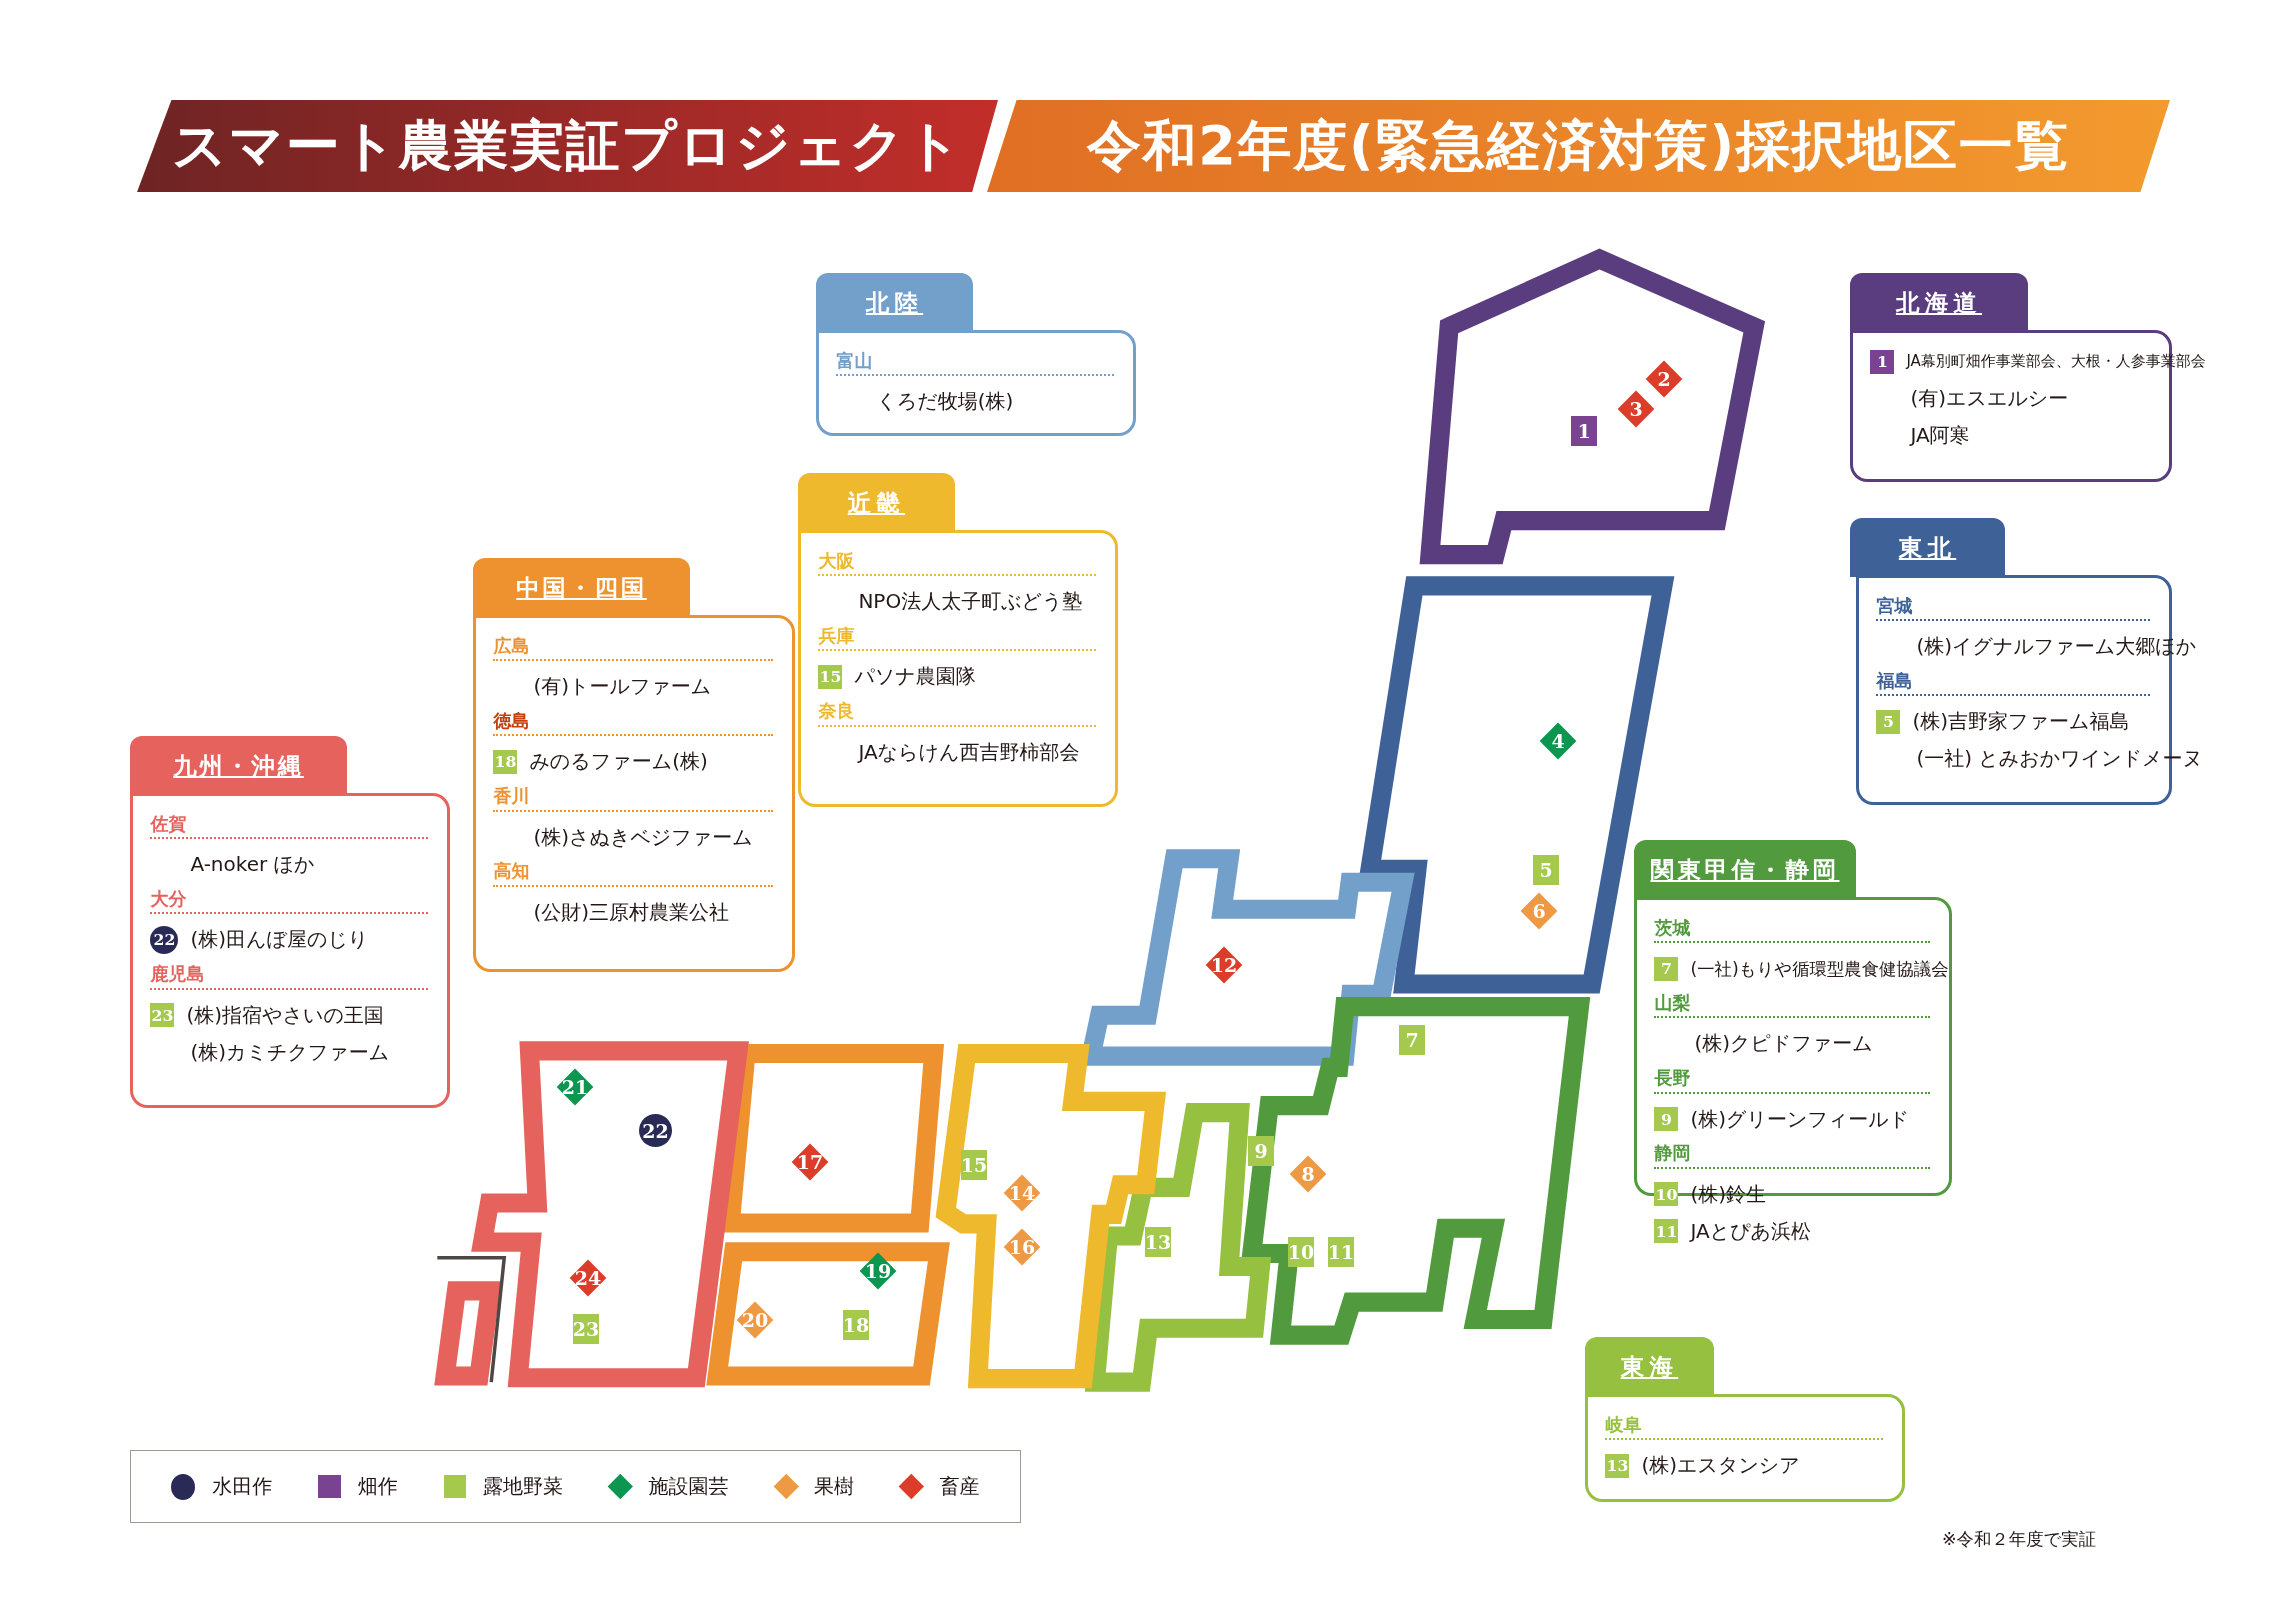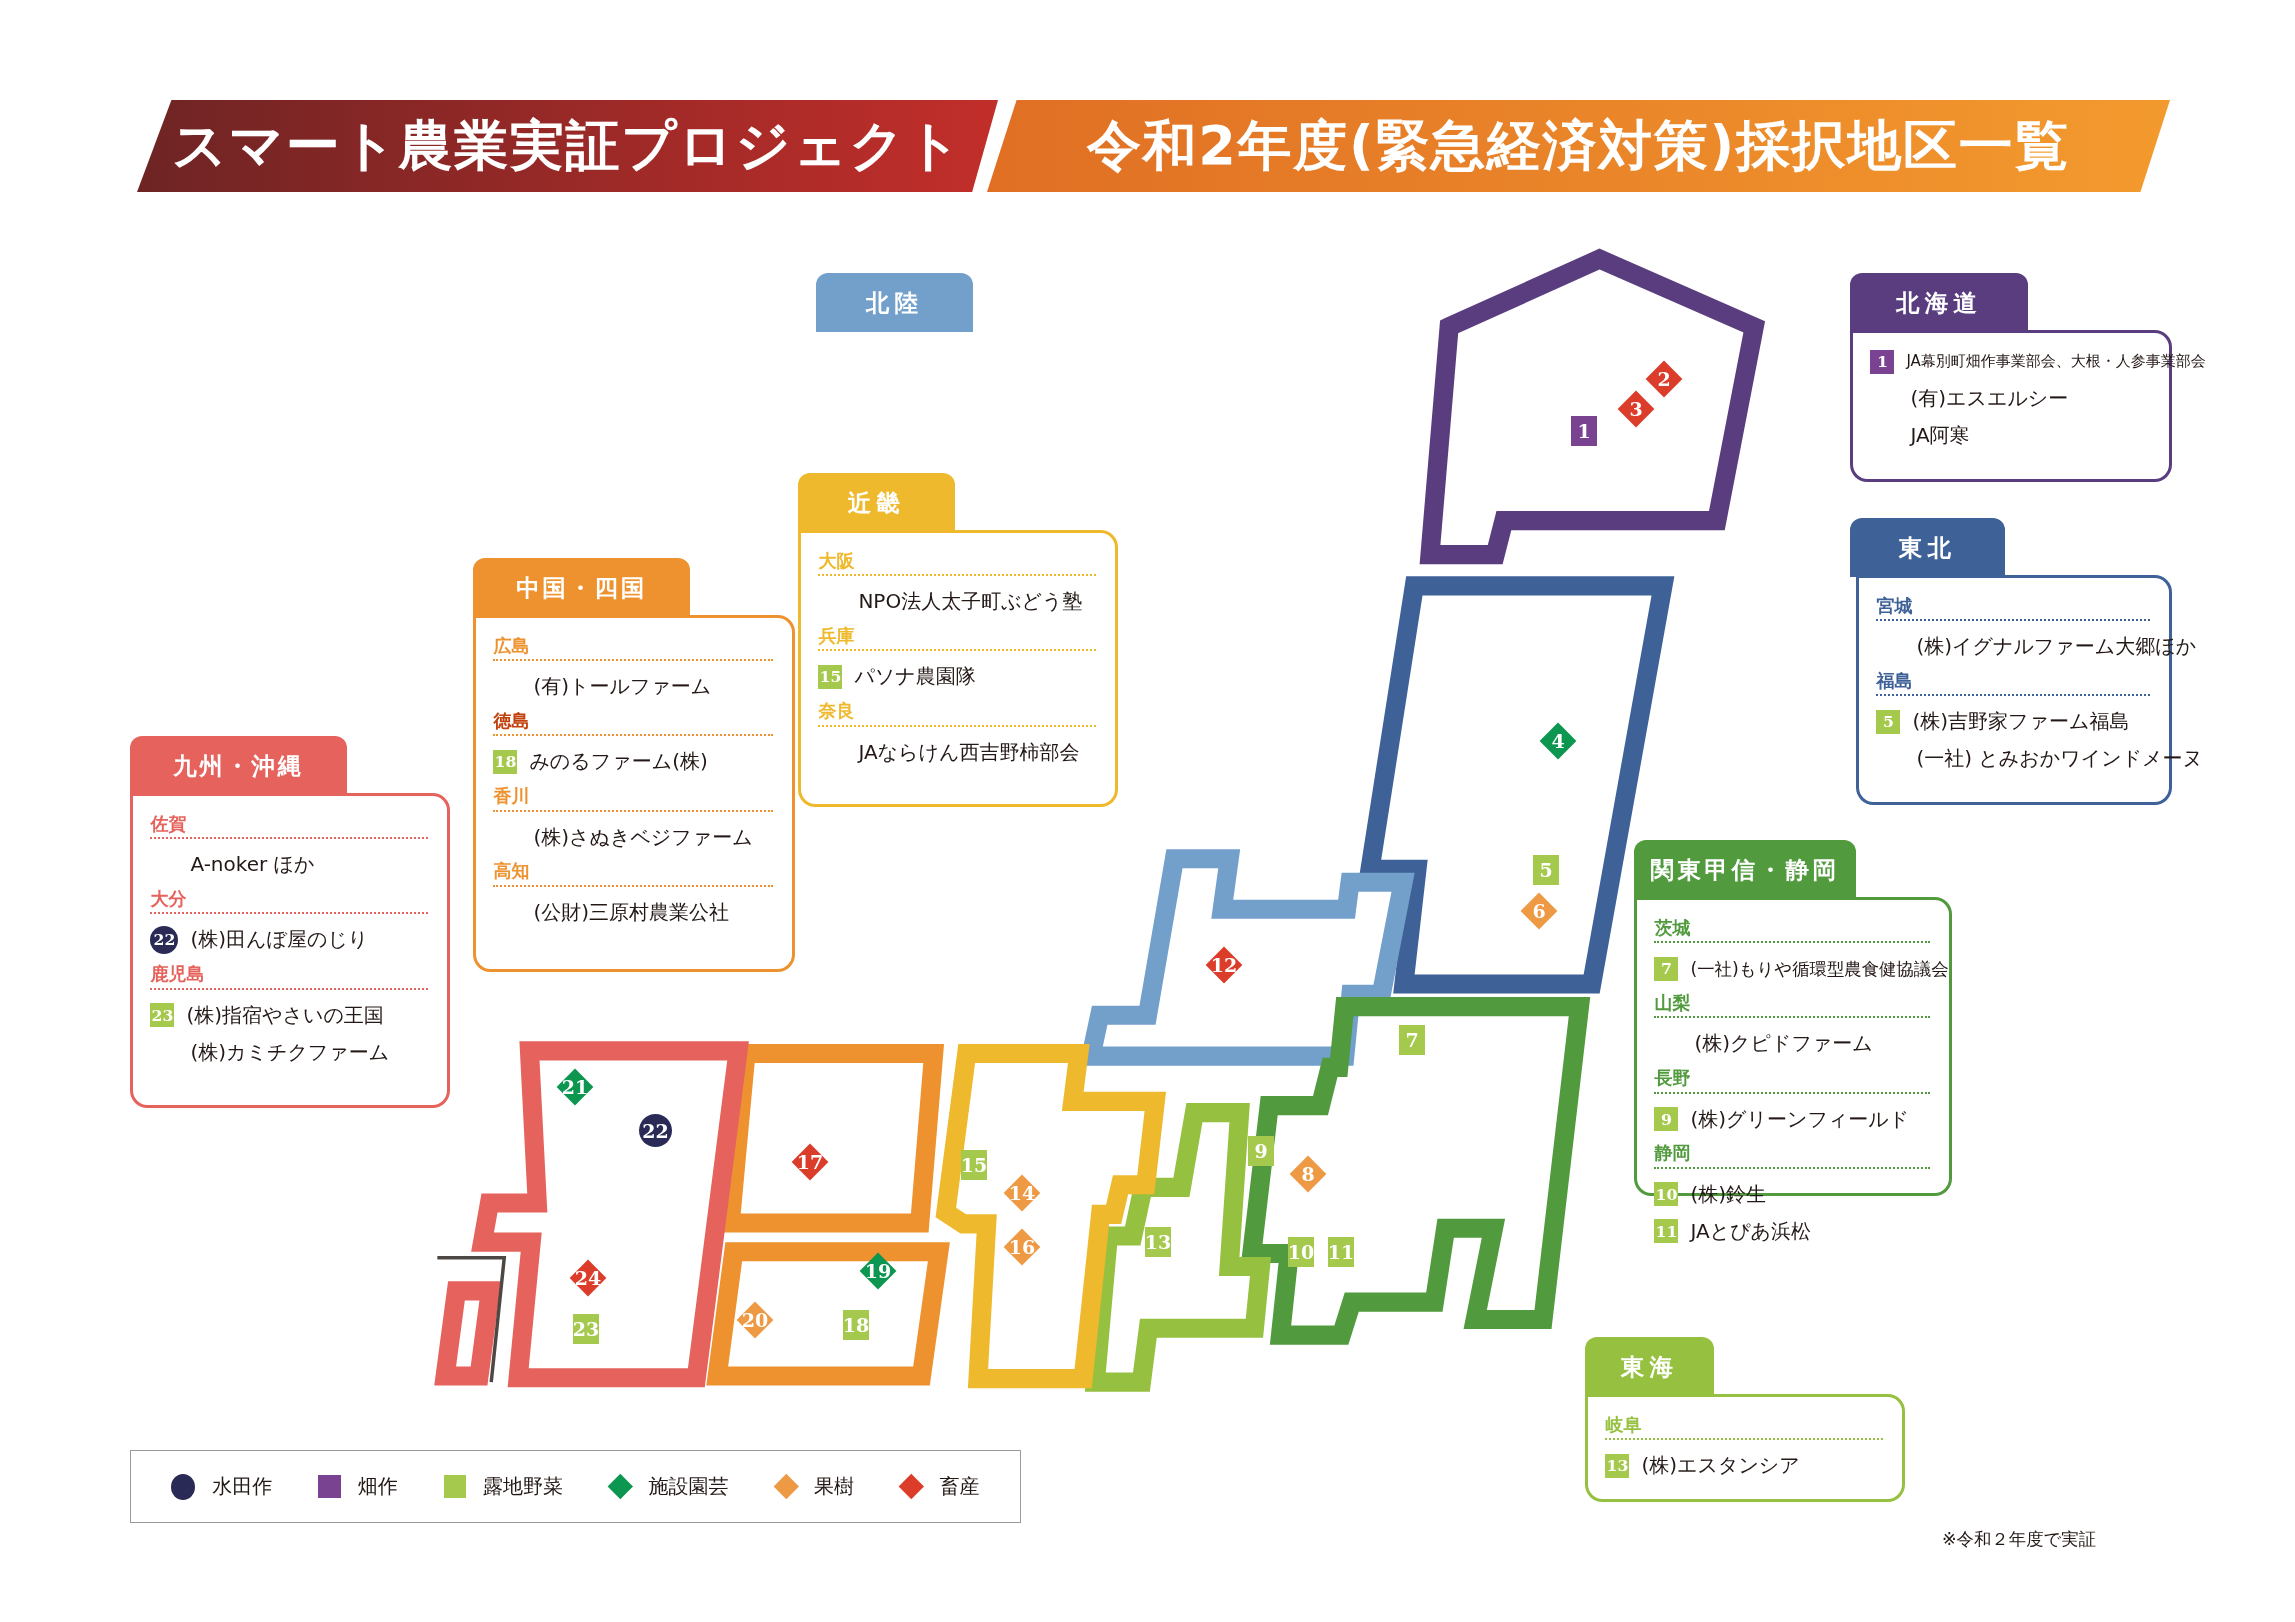--- a/index.html
+++ b/index.html
@@ -2,21 +2,21 @@
 <html style="font-size:14px"><head>
 <meta charset="utf-8">
 <style>
   html,body{margin:0;padding:0;background:#fff;}
   body{width:2295px;height:1622px;position:relative;overflow:hidden;font-family:"DejaVu Sans","Liberation Sans",sans-serif;color:#231815;}
   .banner{position:absolute;top:100px;height:92px;display:flex;align-items:center;justify-content:center;color:#fff;font-weight:bold;font-size:54px;letter-spacing:1.7px;}
   .banner-left{left:137px;width:861px;background:linear-gradient(90deg,#6e2424,#c22e2a);clip-path:polygon(4% 0,100% 0,97% 100%,0 100%);}
   .banner-right{left:987px;width:1183px;background:linear-gradient(90deg,#e06f24,#f39a2e);clip-path:polygon(2.5% 0,100% 0,97.5% 100%,0 100%);}
   #map{position:absolute;left:0;top:0;}
   .card{position:absolute;}
-  .tab{position:absolute;left:0;top:0;height:59px;border-radius:12px 12px 0 0;color:#fff;font-weight:bold;font-size:23.5px;letter-spacing:5.2px;display:flex;align-items:center;justify-content:center;}
+  .tab{position:absolute;left:0;top:0;height:59px;border-radius:12px 12px 0 0;color:#fff;font-weight:bold;font-size:23.5px;letter-spacing:5.2px;display:flex;align-items:center;justify-content:center;text-decoration:underline;}
   .body{position:absolute;left:0;top:57px;right:0;bottom:0;border:3.5px solid;border-radius:0 17.4px 17.4px 17.4px;background:#fff;box-sizing:border-box;padding:12px 19px 8.7px 17.4px;}
   .pref{font-weight:bold;font-size:18px;margin-top:3.5px;line-height:24px;}
   .dots{border-bottom:2.6px dotted;margin:1.7px 0 7px 0;}
   .row{display:flex;align-items:center;height:37px;font-size:20px;white-space:nowrap;}
   .mk{width:28px;height:28px;display:inline-flex;align-items:center;justify-content:center;color:#fff;font-family:"DejaVu Serif","Liberation Serif",serif;font-weight:bold;font-size:15.7px;margin-right:12px;flex:none;position:relative;}
   .mk.square{width:24px;height:24px;}
   .mk.diamond::before{content:"";position:absolute;left:3.5px;top:3.5px;width:21px;height:21px;transform:rotate(45deg);background:inherit;}
   .mk.diamond{background:transparent!important;}
   .mk.diamond span{position:relative;z-index:1;}
   .mk.circle{border-radius:50%;}
@@ -247,20 +247,30 @@
       <span class="mk square" style="background:#a5c94d;">
           <span>13</span>
         </span>
       <span>(株)エスタンシア</span>
     </div>
   </div>
 </div>
 
 <div class="card" style="left:816px;top:273px;width:320px;height:163px;">
   <div class="tab" style="width:157px;background:#739fcb;">北陸</div>
+  <div class="body" style="border-color:#739fcb;">
+    <div class="pref" style="color:#739fcb;">富山</div>
+    <div class="dots" style="border-color:#739fcb;"></div>
+    <div class="row">
+      <span class="mk diamond" style="background:#dc3d2a;">
+          <span>12</span>
+        </span>
+      <span>くろだ牧場(株)</span>
+    </div>
+  </div>
 </div>
 
 <div class="card" style="left:798px;top:473px;width:320px;height:334px;">
   <div class="tab" style="width:157px;background:#eeb92c;">近畿</div>
   <div class="body" style="border-color:#eeb92c;">
     <div class="pref" style="color:#eeb92c;">大阪</div>
     <div class="dots" style="border-color:#eeb92c;"></div>
     <div class="row">
       <span class="mk diamond" style="background:#ee9a45;">
           <span>14</span>

